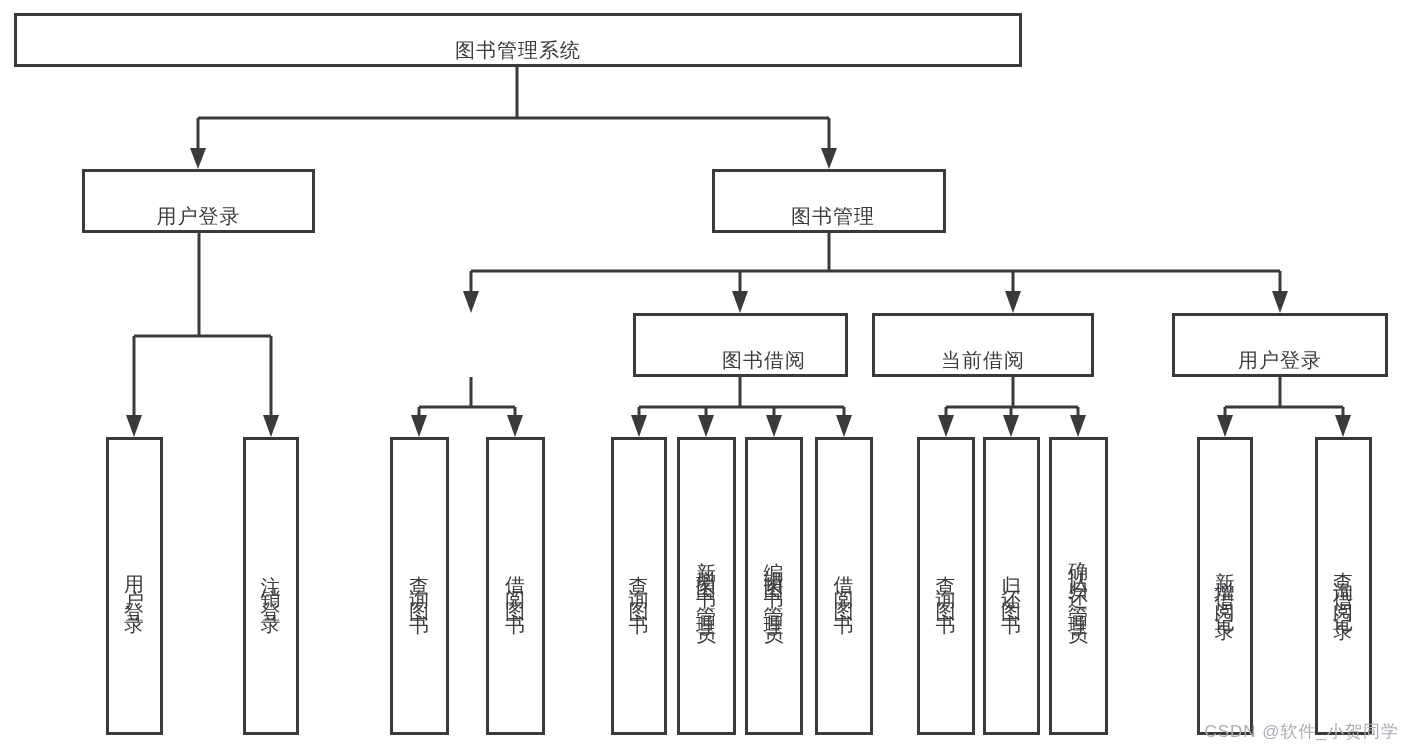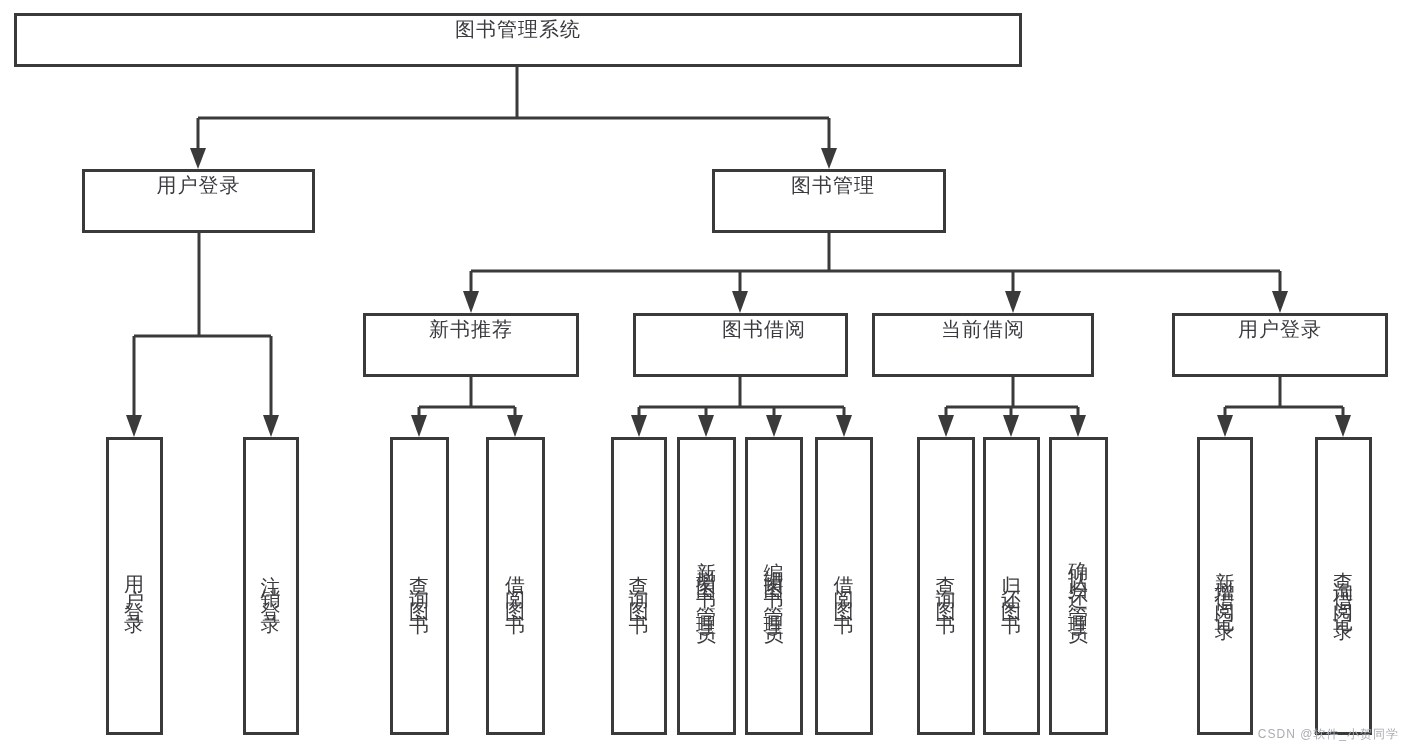--- a/index.html
+++ b/index.html
@@ -9,21 +9,21 @@
     background:#ffffff;
     font-family:"Liberation Sans","DejaVu Sans",sans-serif;
     overflow:hidden;
   }
   .node{
     position:absolute;
     box-sizing:border-box;
     border:3px solid #3a3a3a;
     background:#ffffff;
     display:flex;
-    align-items:flex-start;
+    align-items:flex-end;
     justify-content:center;
     color:#3b3b3f;
     font-size:20px;
     font-weight:500;
     letter-spacing:1px;
     z-index:2;
   }
   .leaf{
     position:absolute;
     box-sizing:border-box;
@@ -43,21 +43,21 @@
     line-height:1;
   }
   .sp13{letter-spacing:13px;}
   .sp10{letter-spacing:10px;}
   .sp9{letter-spacing:9px;}
   #wires{position:absolute;left:0;top:0;z-index:1;}
   .watermark{
     position:absolute;
     right:6px;
     bottom:4px;
-    font-size:12px;
+    font-size:17px;
     color:#a9acb2;
     letter-spacing:1px;
     z-index:3;
     font-weight:500;
   }
 </style>
 </head>
 <body>
 
 <div id="canvas">
@@ -106,23 +106,20 @@
     <span>图书管理系统</span>
   </div>
 
   <div class="node" style="left:82px;top:169px;width:233px;height:64px;">
     <span>用户登录</span>
   </div>
   <div class="node" style="left:712px;top:169px;width:234px;height:64px;padding-left:8px;">
     <span>图书管理</span>
   </div>
 
-  <div class="node" style="left:363px;top:313px;width:216px;height:64px;">
-    <span>新书推荐</span>
-  </div>
   <div class="node" style="left:633px;top:313px;width:215px;height:64px;padding-left:47px;">
     <span>图书借阅</span>
   </div>
   <div class="node" style="left:872px;top:313px;width:222px;height:64px;">
     <span>当前借阅</span>
   </div>
   <div class="node" style="left:1172px;top:313px;width:216px;height:64px;">
     <span>用户登录</span>
   </div>
 

